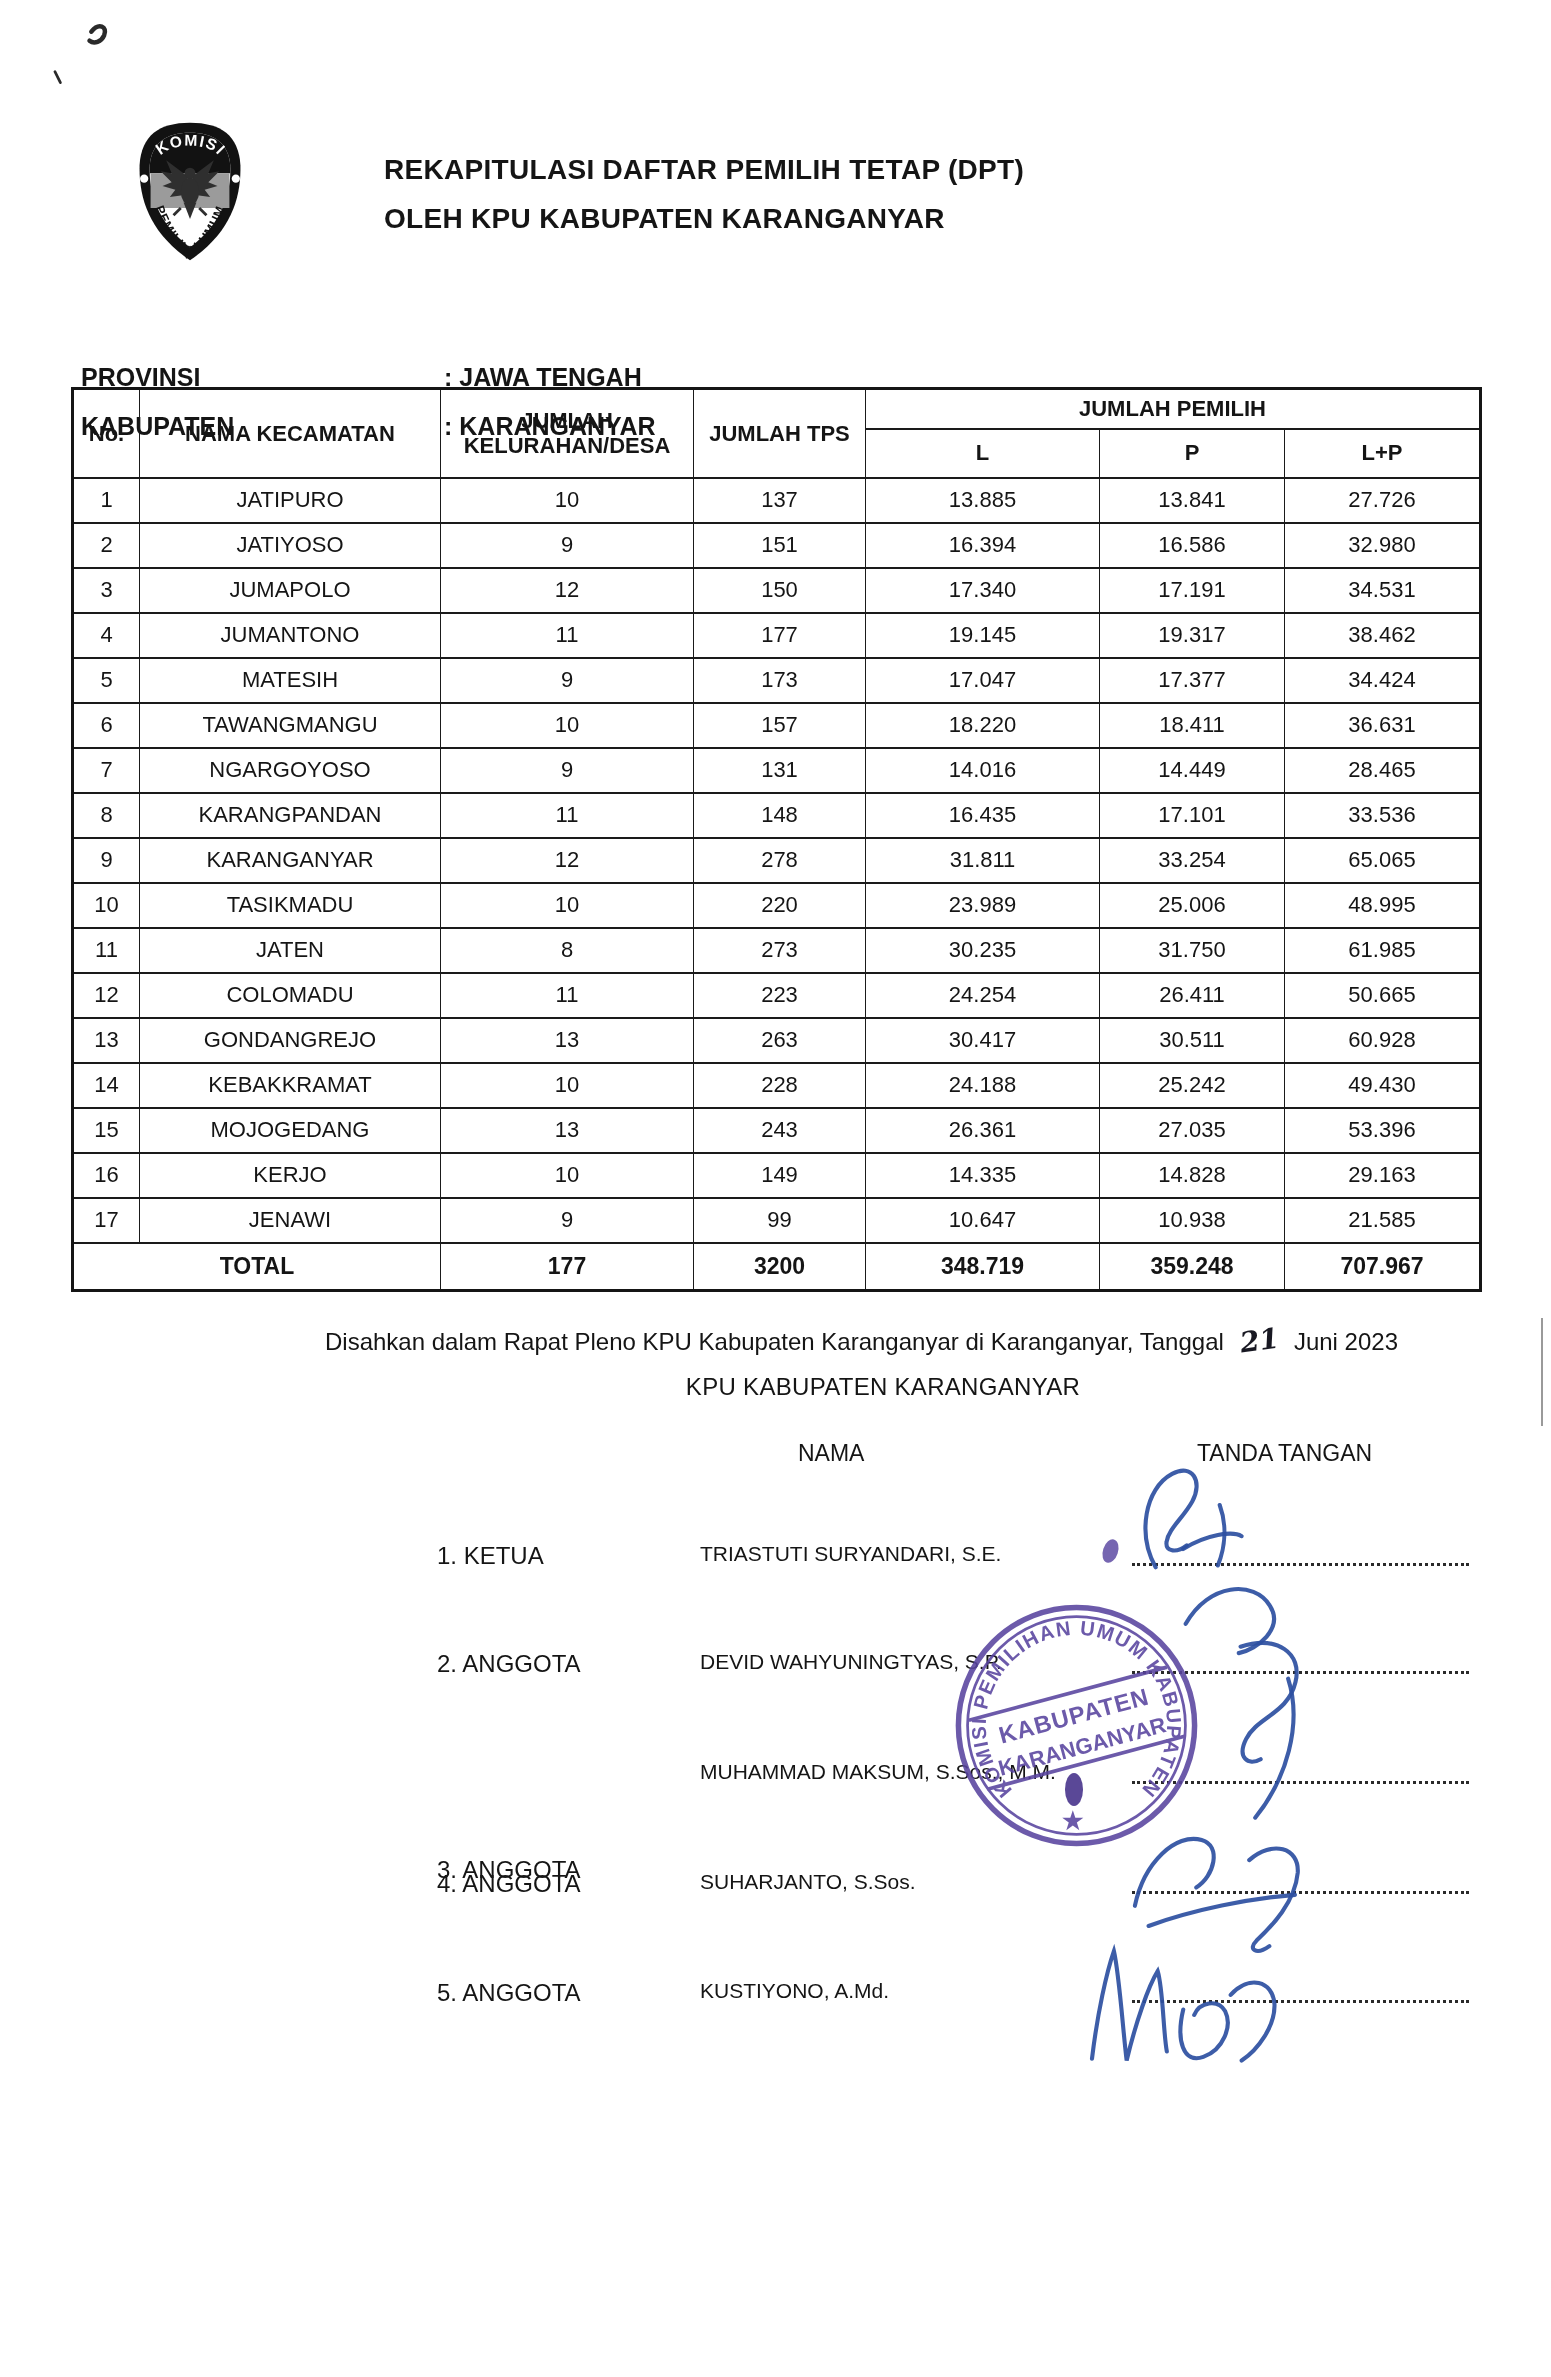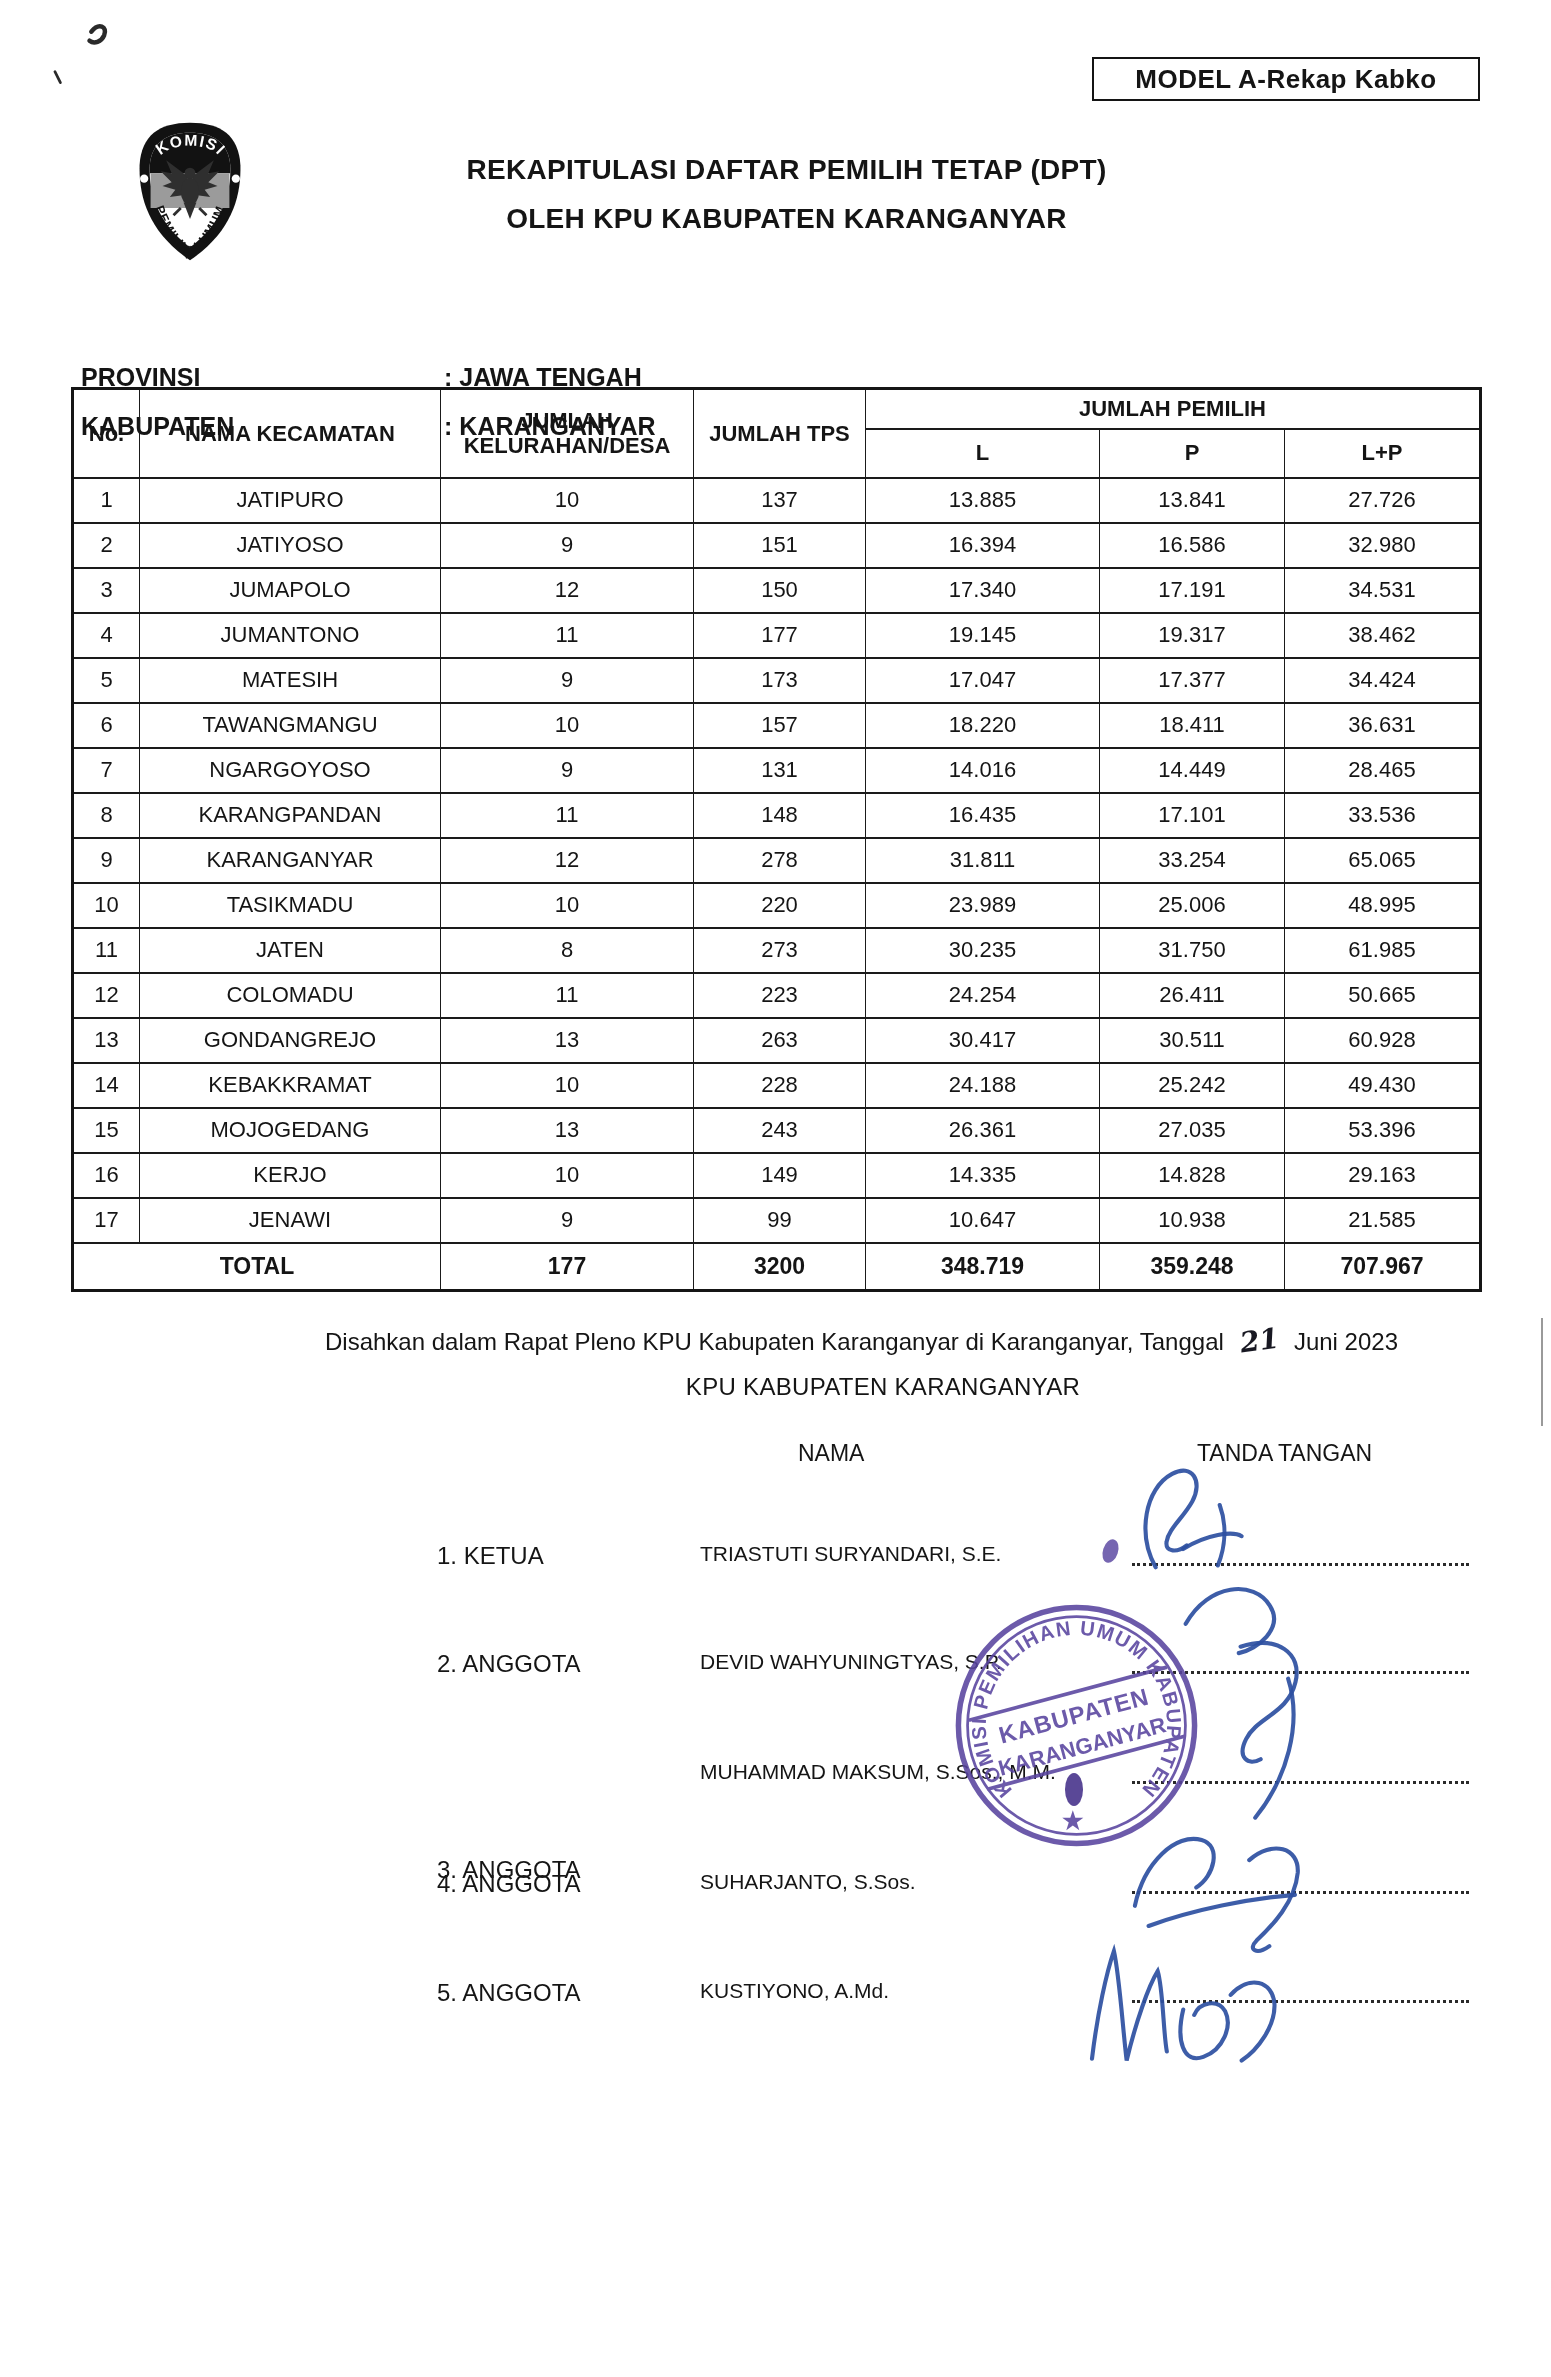--- a/index.html
+++ b/index.html
@@ -9,21 +9,21 @@
     margin:0 auto;
   }
   .abs{position:absolute;}
   
   .model-box{
     left:1092px; top:57px; width:384px; height:40px;
     border:2.7px solid #141414; display:flex; align-items:center; justify-content:center;
     font-weight:bold; font-size:26px; letter-spacing:0.5px;
   }
   
-  .title-block{left:384px; top:145px; width:805px; text-align:center;
+  .title-block{left:384px; top:145px; width:805px; text-align:left;
     font-weight:bold; font-size:28px; line-height:49px; letter-spacing:0.3px;}
   
   .meta-row{left:81px; width:915px; display:flex; font-weight:bold; font-size:25px;}
   .meta-row .lbl{width:363px;}
   
   table.dpt{
     position:absolute; left:71px; top:387px; width:1407px;
     border-collapse:collapse; table-layout:fixed; font-size:22px;
     border:3.7px solid #151515;
   }
@@ -59,23 +59,20 @@
 </head>
 <body>
 
 <div class="page">
 
   <svg class="abs" style="left:44px;top:16.5px;" width="82" height="73" viewBox="0 0 90 80">
     <path d="M52 16 C60 6 70 10 66 20 C63 27 55 30 50 26" fill="none" stroke="#2a2a2a" stroke-width="5" stroke-linecap="round"></path>
     <path d="M12 60 L18 72" fill="none" stroke="#2a2a2a" stroke-width="3" stroke-linecap="round"></path>
   </svg>
 
-  <div class="abs model-box">
-    <span>MODEL A-Rekap Kabko</span>
-  </div>
 
   <svg class="abs" style="left:135px;top:120px;" width="110" height="143" viewBox="0 0 120 156">
     <path d="M60 3 C94 3 113 17 115 49 C116 86 104 123 60 153 C16 123 4 86 5 49 C7 17 26 3 60 3 Z" fill="#121212"></path>
     <path d="M60 14 C86 14 102 25 104 50 C105 80 95 113 60 139 C25 113 15 80 16 50 C18 25 34 14 60 14 Z" fill="#ffffff"></path>
     <path d="M60 14 C86 14 102 25 104 50 L104 58 L16 58 L16 50 C18 25 34 14 60 14 Z" fill="#121212"></path>
     <path d="M17 58 L103 58 L103 96 L17 96 Z" fill="#9b9b9b"></path>
 
     <g fill="#2f2f2f">
       <path d="M58 62 L34 44 L40 58 L28 56 L40 68 L30 72 L44 76 L38 84 L52 82 Z"></path>
       <path d="M62 62 L86 44 L80 58 L92 56 L80 68 L90 72 L76 76 L82 84 L68 82 Z"></path>

